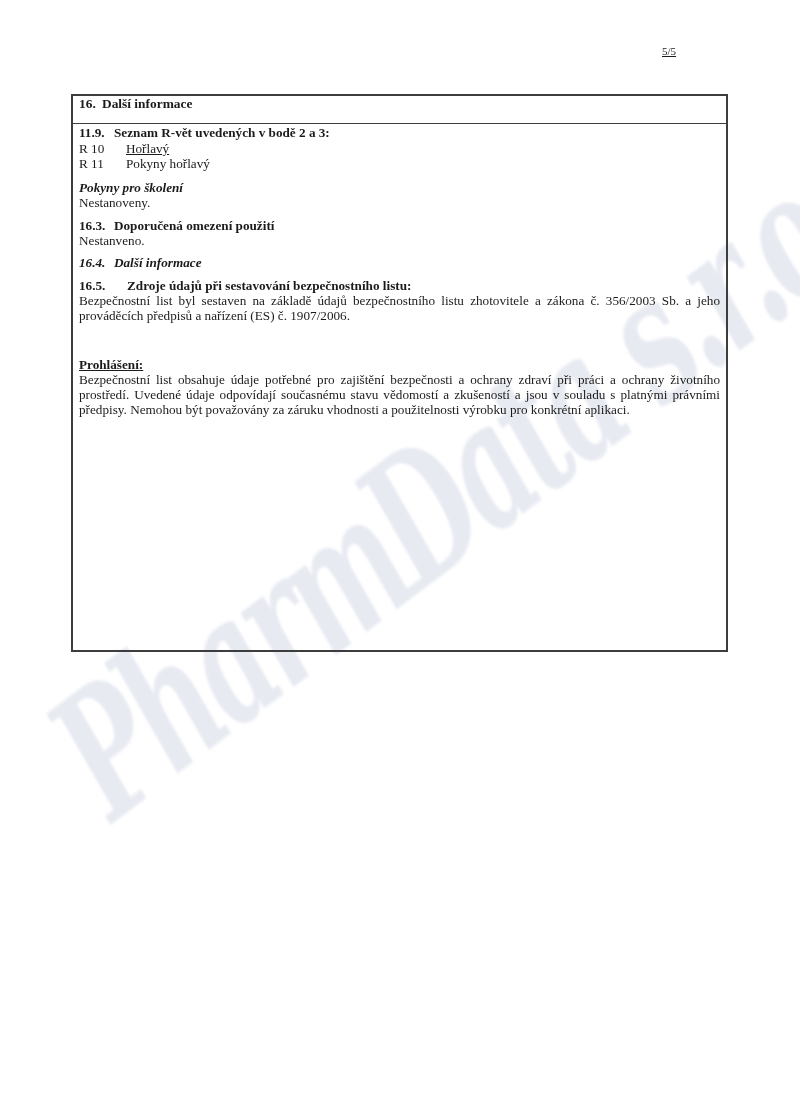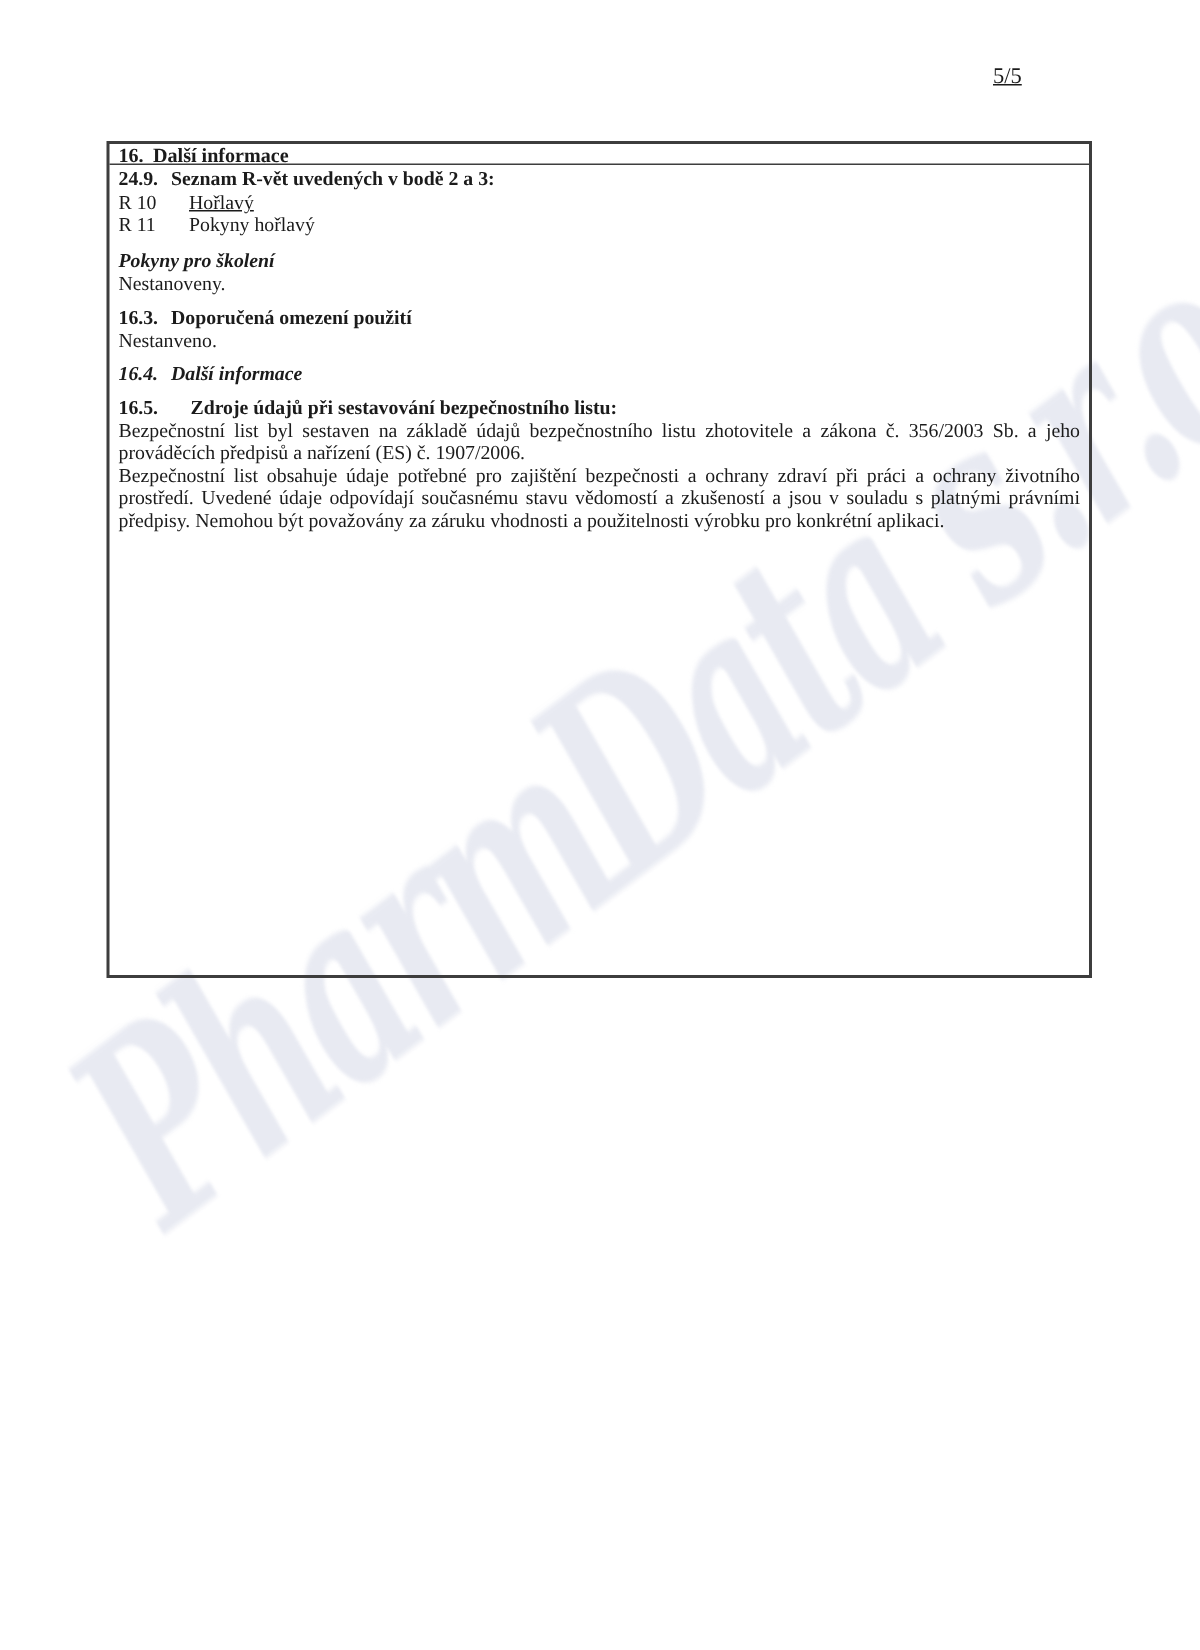--- a/index.html
+++ b/index.html
@@ -20,31 +20,31 @@
     font-family:"DejaVu Serif", serif;font-style:italic;font-weight:bold;
     font-size:112px;line-height:1.1;letter-spacing:-6px;white-space:nowrap;
     color:var(--wm-color);
     transform:rotate(-37deg) scale(1,1.55);
     transform-origin:0 0;
     filter:blur(1.2px);
     user-select:none;
   }
   .page-number{
     position:absolute;left:662px;top:44px;z-index:1;
-    font-size:15px;
+    font-size:11px;
     text-decoration:underline;
   }
   .sds-box{
     position:absolute;left:71px;top:94px;z-index:1;
     width:657px;height:558px;box-sizing:border-box;
     border:2px solid var(--border-color);
     background:transparent;
   }
   .sec-header{
-    box-sizing:border-box;height:14px;
+    box-sizing:border-box;height:28px;
     border-bottom:1.5px solid var(--border-color);
     padding:0 6px;font-weight:bold;font-size:13.4px;line-height:15px;
     white-space:nowrap;
   }
   .sec-header .num{display:inline-block;width:23px;}
   .sec-body{padding:1px 6px 0 6px;}
   .line{white-space:nowrap;}
   .bold{font-weight:bold;}
   .num34{display:inline-block;width:35px;font-weight:bold;}
   .num47{display:inline-block;width:48px;font-weight:bold;}
@@ -65,21 +65,21 @@
 <div class="page-number">5/5</div>
 
 <div class="sds-box">
   <div class="sec-header">
     <span class="num">16.</span><span>Další informace</span>
   </div>
 
   <div class="sec-body">
 
     <div class="line">
-      <span class="num34">24.9.</span><span class="bold">Seznam R-vět uvedených v bodě 2 a 3:</span>
+      <span class="num34">11.9.</span><span class="bold">Seznam R-vět uvedených v bodě 2 a 3:</span>
     </div>
 
     <div class="line mt2">
       <span class="rcode">R 10</span><span>Hořlavý</span>
     </div>
     <div class="line">
       <span class="rcode">R 11</span><span>Pokyny hořlavý</span>
     </div>
 
     <div class="line bold mt9">Pokyny pro školení</div>
@@ -92,16 +92,17 @@
 
     <div class="line mt7">
       <span class="num34">16.4.</span><span class="bold">Další informace</span>
     </div>
 
     <div class="line mt8">
       <span class="num47">16.5.</span><span class="bold">Zdroje údajů při sestavování bezpečnostního listu:</span>
     </div>
     <div class="para">Bezpečnostní list byl sestaven na základě údajů bezpečnostního listu zhotovitele  a zákona  č. 356/2003 Sb. a jeho prováděcích předpisů a nařízení (ES) č. 1907/2006.</div>
 
+    <div class="decl-title mt34">Prohlášení:</div>
     <div class="para">Bezpečnostní list obsahuje údaje potřebné pro zajištění bezpečnosti a ochrany zdraví při práci a ochrany životního prostředí. Uvedené údaje odpovídají současnému stavu vědomostí a zkušeností a jsou v souladu s platnými právními předpisy. Nemohou být považovány za záruku vhodnosti a použitelnosti výrobku pro konkrétní aplikaci.</div>
 
   </div>
 </div>
 
 </body></html>

